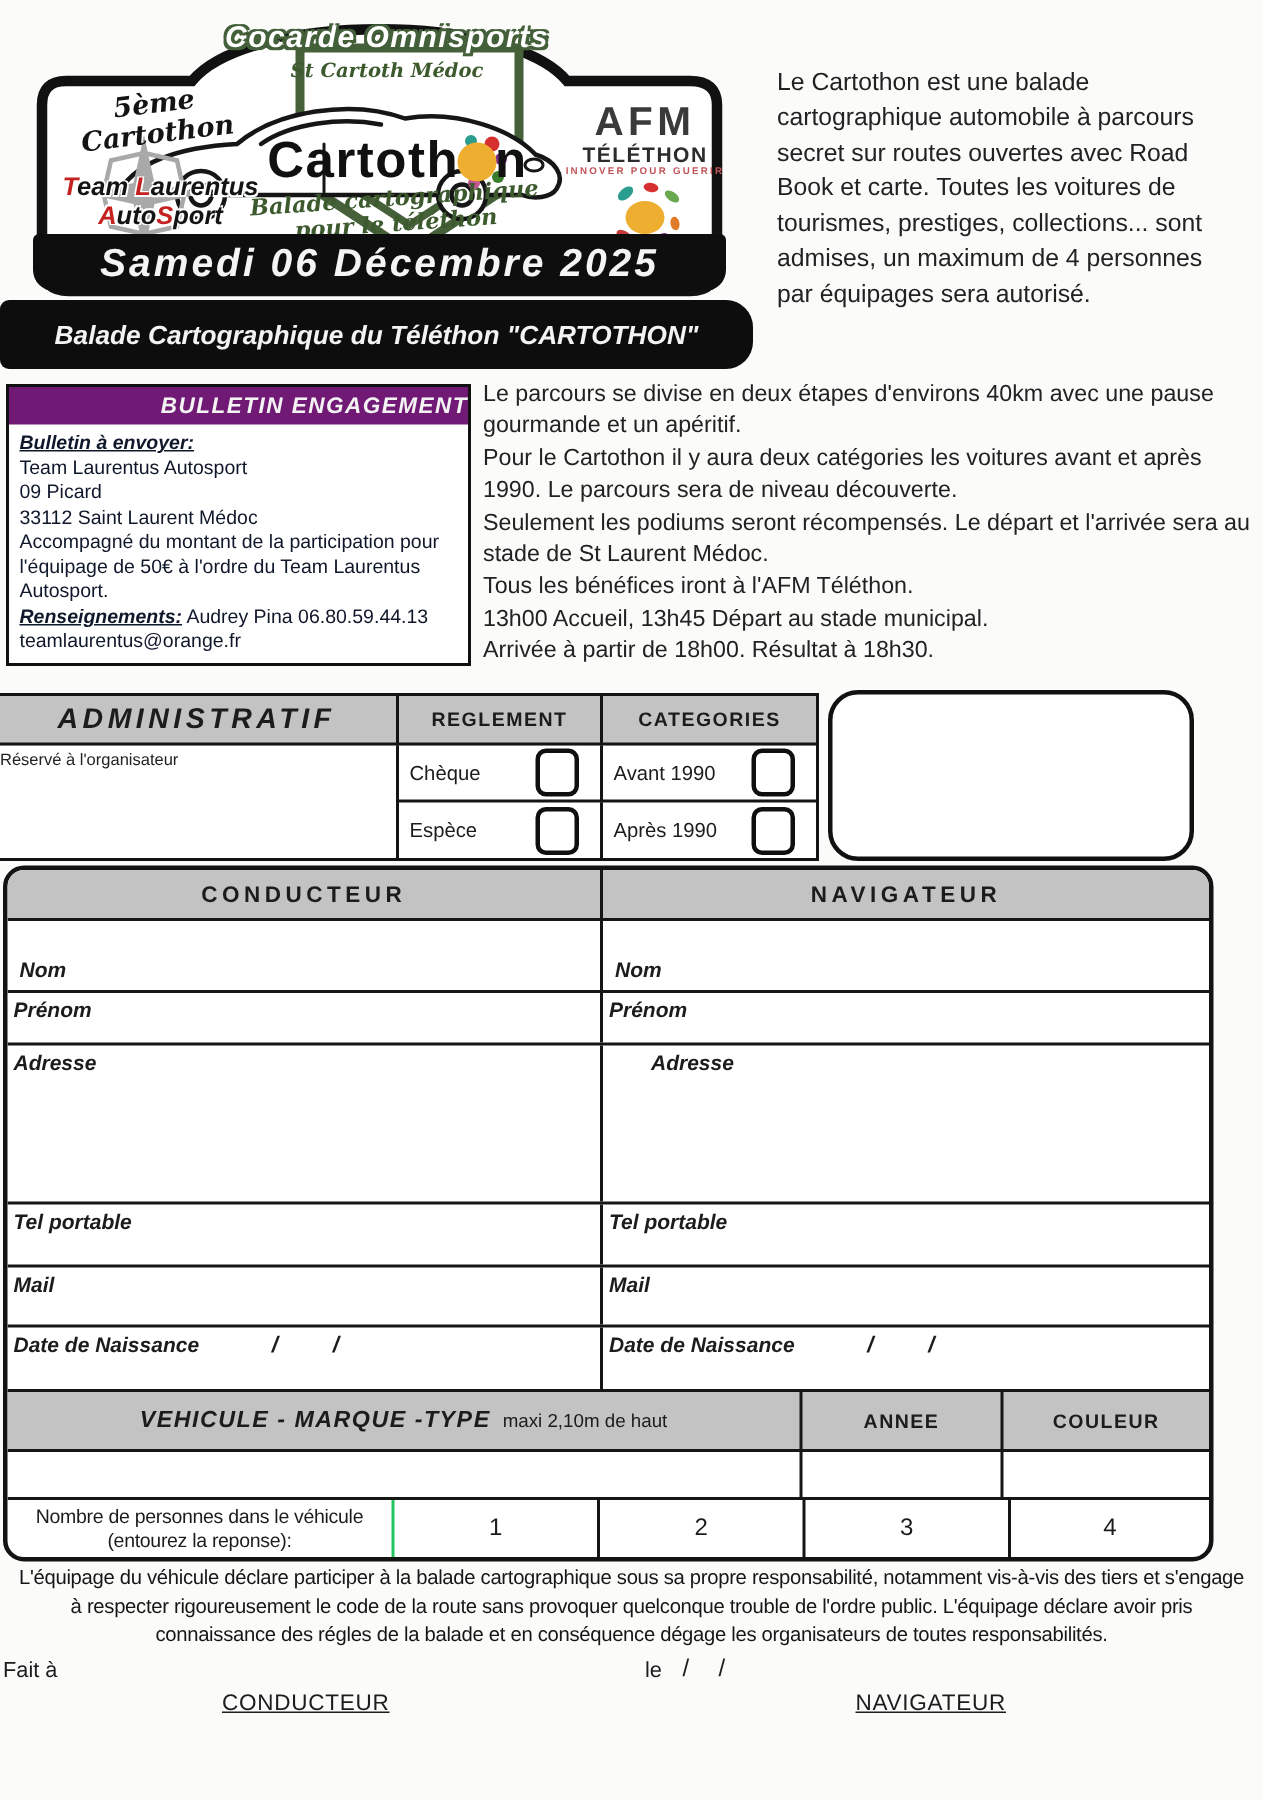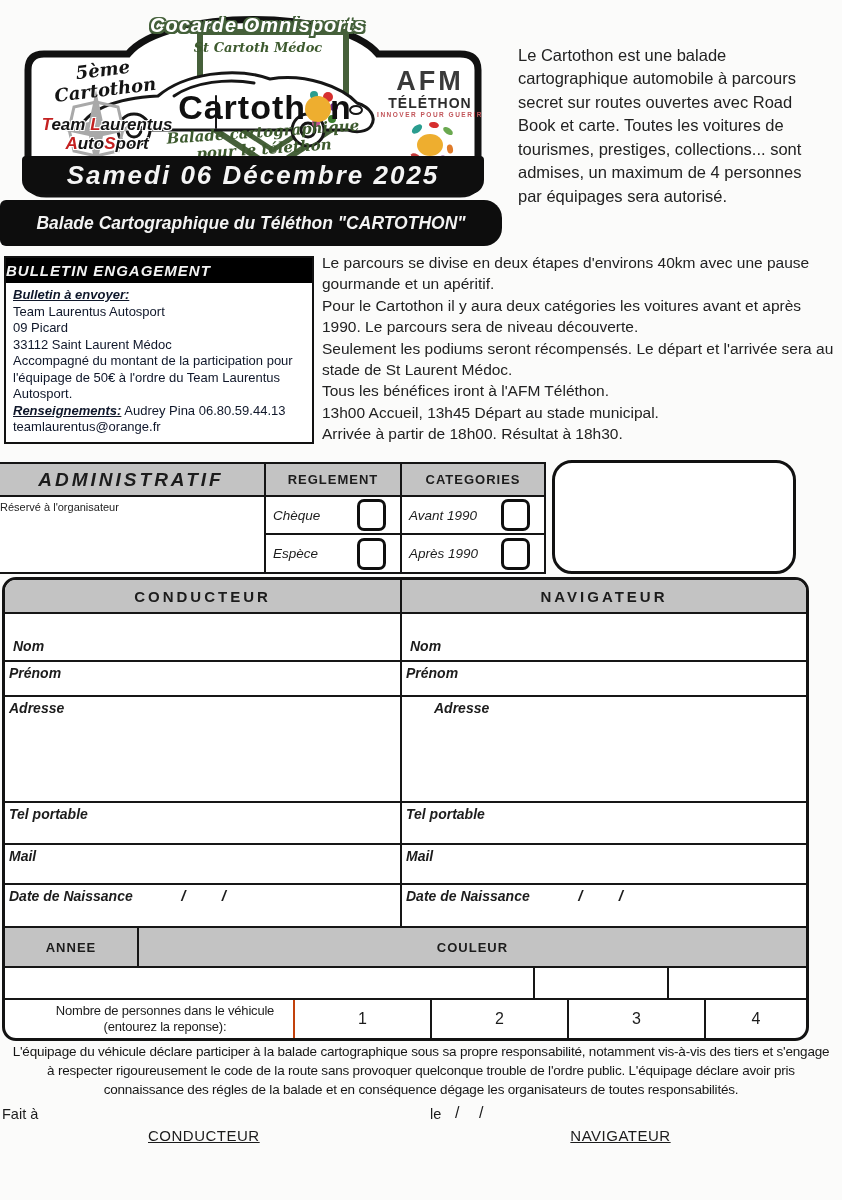--- a/index.html
+++ b/index.html
@@ -41,35 +41,35 @@
   .banner{position:absolute;left:0;top:200px;width:502px;height:46px;background:#0d0d0d;
           border-radius:6px 18px 18px 6px;display:flex;align-items:center;justify-content:center;}
   .banner span{color:#f3f3f3;font-weight:bold;font-style:italic;font-size:17.5px;}
 
   
   .intro{left:518px;top:44px;width:300px;font-size:16.5px;line-height:1.42;color:#222;}
   .details{left:322px;top:252px;width:518px;font-size:15.5px;line-height:1.38;color:#222;white-space:pre-line;}
 
   
   .bulletin{left:4px;top:256px;width:306px;border:2px solid #111;background:#fff;}
-  .bulletin-head{background:#000000;color:#f3f3f3;text-align:left;font-weight:bold;font-style:italic;
+  .bulletin-head{background:#701a75;color:#f3f3f3;text-align:right;font-weight:bold;font-style:italic;
                  font-size:15px;letter-spacing:1px;padding:4px 0;}
   .bulletin-body{padding:4px 5px 6px 7px;font-size:13px;line-height:1.27;color:#0f172a;}
   .bl-u{font-weight:bold;font-style:italic;text-decoration:underline;}
 
   
   .admin{left:-4px;top:462px;width:546px;display:grid;grid-template-columns:268px 136px 1fr;
          grid-template-rows:33px 38px 37px;border:2px solid #141414;background:#fff;}
   .acell{border-right:2px solid #141414;border-bottom:2px solid #141414;position:relative;}
   .ahead{background:#c3c3c3;display:flex;align-items:center;justify-content:center;}
   .admin-title{font-weight:bold;font-style:italic;font-size:19px;letter-spacing:3px;}
   .sub-head{font-weight:bold;font-size:13px;letter-spacing:1px;}
   .aspan{grid-row:2 / span 2;border-bottom:none;}
   .anote{font-size:11px;padding:4px 2px;color:#222;}
-  .optcell{display:flex;align-items:center;justify-content:space-between;padding:0 14px 0 7px;font-style:italic;}
+  .optcell{display:flex;align-items:center;justify-content:space-between;padding:0 14px 0 7px;}
   .optcell .lbl{font-size:13.5px;}
   .cbx{width:23px;height:26px;border:3.5px solid #0f0f0f;border-radius:7px;background:#fff;}
   .no-r{border-right:none;}
   .no-b{border-bottom:none;}
 
   .orgbox{left:552px;top:460px;width:238px;height:108px;border:3px solid #111;border-radius:20px;background:#fff;}
 
   
   .crew{left:2px;top:577px;width:801px;height:458px;border:3px solid #131313;border-radius:14px;
         background:#fff;overflow:hidden;display:flex;flex-direction:column;}
@@ -83,22 +83,22 @@
   .slash{font-weight:bold;font-style:italic;font-size:15px;display:inline-block;}
   .s1{margin-left:44px;} .s2{margin-left:32px;}
   .vt-head{height:38px;background:#c3c3c3;}
   .v-main{width:528px;border-right:2px solid #161616;display:flex;align-items:center;justify-content:center;gap:8px;}
   .v-annee{width:132px;border-right:2px solid #161616;display:flex;align-items:center;justify-content:center;}
   .v-coul{flex:1;display:flex;align-items:center;justify-content:center;}
   .v-title{font-weight:bold;font-style:italic;font-size:15.5px;letter-spacing:1px;}
   .v-note{font-size:12.5px;}
   .vt-empty{height:30px;}
   .pe-row{flex:1;border-bottom:none;}
-  .p-label{width:256px;border-right:2px solid #c2410c;display:flex;flex-direction:column;align-items:center;
-           justify-content:center;font-size:13px;line-height:1.2;text-align:center;letter-spacing:-0.2px;margin-left:32px;}
+  .p-label{width:256px;border-right:2px solid #22c55e;display:flex;flex-direction:column;align-items:center;
+           justify-content:center;font-size:13px;line-height:1.2;text-align:center;letter-spacing:-0.2px;}
   .p-opt{width:135px;border-right:2px solid #161616;display:flex;align-items:center;justify-content:center;font-size:16px;}
   .p-opt.last{flex:1;border-right:none;}
 
   
   .disclaimer{left:10px;top:1042px;width:822px;text-align:center;font-size:13.5px;line-height:1.42;
               letter-spacing:-0.2px;color:#161616;}
   .fait{left:2px;top:1106px;font-size:14.5px;}
   .le{left:430px;top:1106px;font-size:14.5px;}
   .fslash1{left:455px;top:1104px;font-size:16px;}
   .fslash2{left:479px;top:1104px;font-size:16px;}
@@ -273,20 +273,24 @@
         <span class="slash s2">/</span>
       </div>
       <div class="ct-c2">
         <span class="flabel">Date de Naissance</span>
         <span class="slash s1">/</span>
         <span class="slash s2">/</span>
       </div>
     </div>
 
     <div class="ct-row vt-head">
+      <div class="v-main">
+        <span class="v-title">VEHICULE  -  MARQUE -TYPE</span>
+        <span class="v-note">maxi 2,10m de haut</span>
+      </div>
       <div class="v-annee">
         <span class="sub-head">ANNEE</span>
       </div>
       <div class="v-coul">
         <span class="sub-head">COULEUR</span>
       </div>
     </div>
 
     <div class="ct-row vt-empty">
       <div class="v-main"></div>

